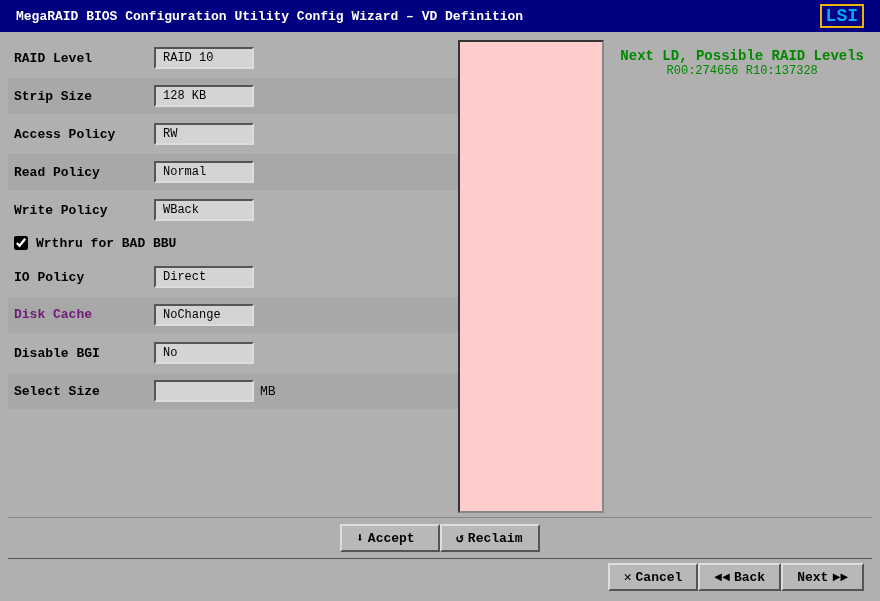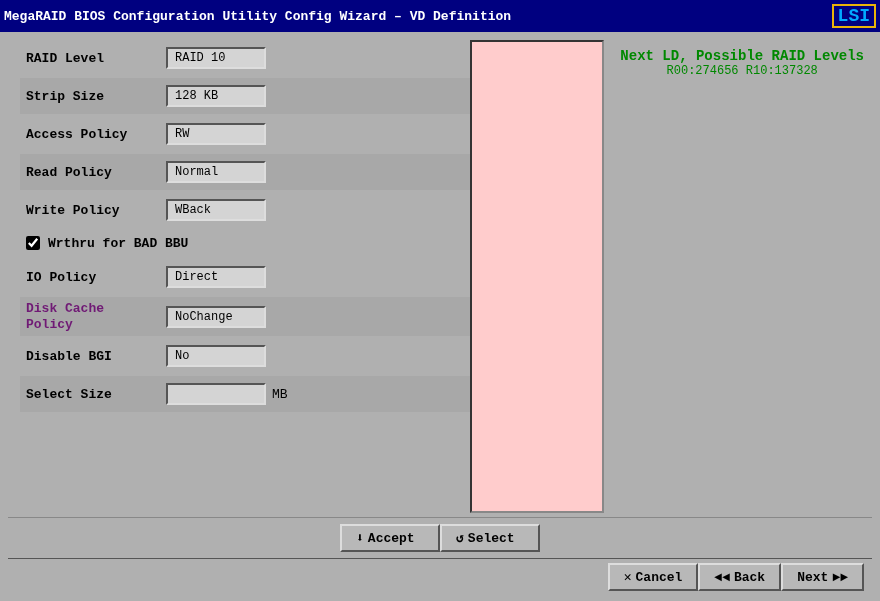--- a/index.html
+++ b/index.html
@@ -7,21 +7,21 @@
       width: 880px;
       height: 601px;
       background: #c0c0c0;
       font-family: 'Courier New', monospace;
       font-size: 13px;
       overflow: hidden;
     }
     .title-bar {
       background: #000080;
       color: #ffffff;
-      padding: 4px 4px;
+      padding: 4px 16px;
       display: flex;
       justify-content: space-between;
       align-items: center;
       font-size: 13px;
       font-weight: bold;
     }
     .lsi-logo {
       background: #000080;
       color: #00aaff;
       font-weight: bold;
@@ -32,21 +32,20 @@
     .main-container {
       background: #b0b0b0;
       padding: 8px;
       height: calc(601px - 30px);
       display: flex;
       flex-direction: column;
     }
     .content-area {
       display: flex;
       flex: 1;
-      margin-left: 12px;
     }
     .left-panel {
       flex: 0 0 450px;
       display: flex;
       flex-direction: column;
       gap: 2px;
     }
     .right-panel {
       flex: 1;
       display: flex;
@@ -280,21 +279,20 @@
           <select>
             <option selected="">Direct</option>
             <option>Cached</option>
           </select>
         </div>
       </div>
 
       <div class="form-row alt">
         <div class="disk-cache-label">
           <div>Disk Cache</div>
-          <div>Policy</div>
         </div>
         <div class="select-wrapper">
           <select>
             <option selected="">NoChange</option>
             <option>Enable</option>
             <option>Disable</option>
           </select>
         </div>
       </div>
 
@@ -326,21 +324,21 @@
 
   </div>
 
   <div class="bottom-buttons">
     <button class="btn btn-accept">
       <span>⬇</span>
       <span>Accept</span>
     </button>
     <button class="btn btn-reclaim">
       <span>↺</span>
-      <span>Select</span>
+      <span>Reclaim</span>
     </button>
   </div>
 
   <div class="bottom-nav">
     <button class="btn btn-cancel">
       <span>✕</span>
       <span>Cancel</span>
     </button>
     <button class="btn btn-back">
       <span>◄◄</span>

